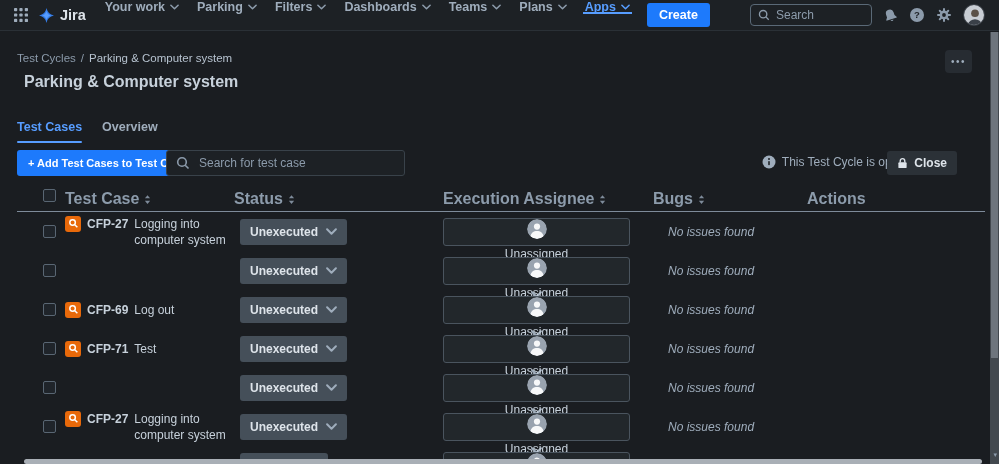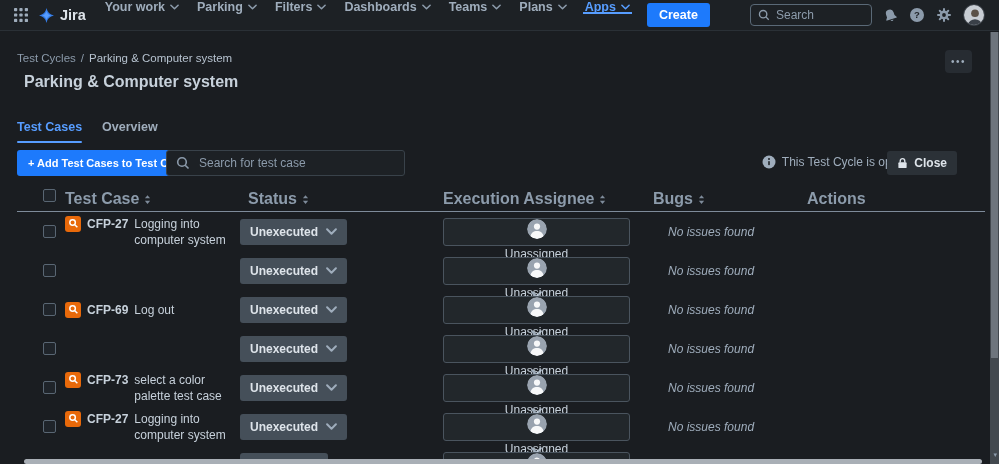--- a/index.html
+++ b/index.html
@@ -57,21 +57,21 @@
   .tc-search input { background: transparent; border: none; outline: none; width: 100%; color: #B6C2CF; font-family: inherit; font-size: 12px; }
   .tc-search input::placeholder { color: #8C9BAB; }
   .status-wrap { position: absolute; right: 80px; top: 5px; display: flex; align-items: center; gap: 6px; color: #9FADBC; font-size: 12px; white-space: nowrap; }
   .close-btn { position: absolute; right: 28px; top: 1px; height: 24px; background: #2B3137; border: none; border-radius: 3px; color: #DEE4EA; font-family: inherit; font-size: 12px; font-weight: 700; display: flex; align-items: center; gap: 6px; padding: 0 10px; cursor: pointer; }
 
   
   .thead { position: absolute; top: 186px; left: 0; right: 14px; height: 25px; font-size: 16px; font-weight: bold; color: #8C9BAB; }
   .th { position: absolute; top: 4px; display: flex; gap: 5px; align-items: center; cursor: pointer; }
   .th .sort { color: #7E8B9A; }
   .th-testcase { left: 65px; }
-  .th-status { left: 248px; align-items: center; }
+  .th-status { left: 234px; align-items: center; }
   .th-assignee { left: 443px; }
   .th-bugs { left: 653px; }
   .th-actions { left: 807px; cursor: default; }
   .cb { width: 13px; height: 13px; border: 1.5px solid #596673; border-radius: 2px; background: #1F242A; cursor: pointer; }
   .thead .cb { position: absolute; left: 43px; top: 3px; }
   .divider { position: absolute; top: 211px; left: 17px; right: 14px; height: 1px; background: #7E8B9A; }
 
   .rows { position: absolute; top: 212px; left: 0; width: 990px; height: 248px; overflow: hidden; }
   .row { position: relative; height: 39px; }
   .row .cb { position: absolute; left: 43px; top: 13px; }
@@ -451,20 +451,30 @@
               <path d="M1 1 L5 5 L9 1" stroke="currentColor" stroke-width="1.8" fill="none" stroke-linecap="round" stroke-linejoin="round"></path>
             </svg>
         </span>
       </div>
     </div>
     <div class="cell-bugs">No issues found</div>
   </div>
 
   <div class="row">
     <span class="cb"></span>
+    <div class="cell-tc">
+      <span class="tc-icon">
+        <svg width="11" height="11" viewBox="0 0 12 12" fill="none" stroke="#FFFFFF" stroke-width="1.6">
+            <circle cx="5" cy="5" r="3"></circle>
+            <path d="M7.4 7.4 L10.2 10.2"></path>
+          </svg>
+      </span>
+      <span class="tc-key">CFP-71</span>
+      <span class="tc-summary">Test</span>
+    </div>
     <div class="cell-status">
       <button class="status-btn">
         <span>Unexecuted</span>
         <span class="dd-chev">
           <svg width="11" height="7" viewBox="0 0 10 6">
               <path d="M1 1 L5 5 L9 1" stroke="currentColor" stroke-width="1.8" fill="none" stroke-linecap="round" stroke-linejoin="round"></path>
             </svg>
         </span>
       </button>
     </div>
@@ -489,30 +499,20 @@
               <path d="M1 1 L5 5 L9 1" stroke="currentColor" stroke-width="1.8" fill="none" stroke-linecap="round" stroke-linejoin="round"></path>
             </svg>
         </span>
       </div>
     </div>
     <div class="cell-bugs">No issues found</div>
   </div>
 
   <div class="row">
     <span class="cb"></span>
-    <div class="cell-tc">
-      <span class="tc-icon">
-        <svg width="11" height="11" viewBox="0 0 12 12" fill="none" stroke="#FFFFFF" stroke-width="1.6">
-            <circle cx="5" cy="5" r="3"></circle>
-            <path d="M7.4 7.4 L10.2 10.2"></path>
-          </svg>
-      </span>
-      <span class="tc-key">CFP-73</span>
-      <span class="tc-summary">select a color palette test case</span>
-    </div>
     <div class="cell-status">
       <button class="status-btn">
         <span>Unexecuted</span>
         <span class="dd-chev">
           <svg width="11" height="7" viewBox="0 0 10 6">
               <path d="M1 1 L5 5 L9 1" stroke="currentColor" stroke-width="1.8" fill="none" stroke-linecap="round" stroke-linejoin="round"></path>
             </svg>
         </span>
       </button>
     </div>

